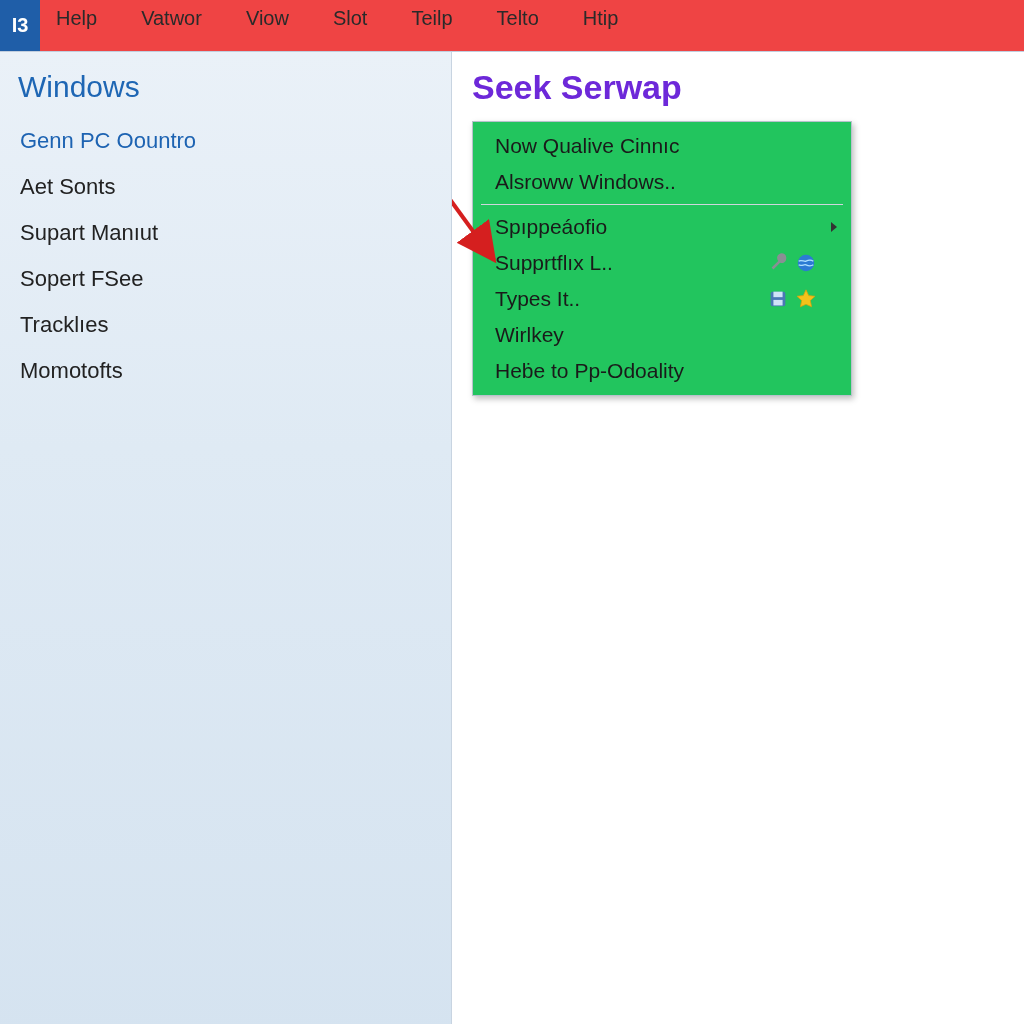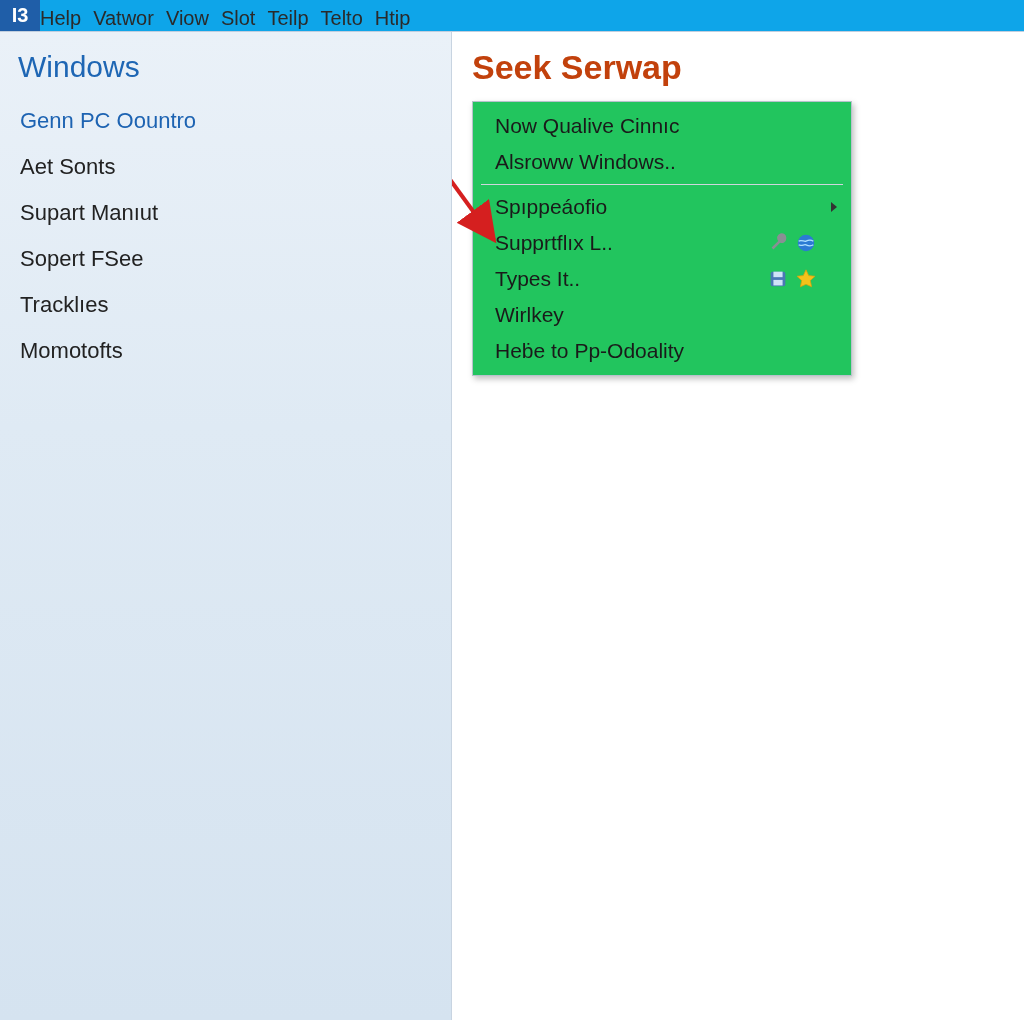--- a/index.html
+++ b/index.html
@@ -8,39 +8,39 @@
       height: 1024px;
       font-family: "Segoe UI", Tahoma, Arial, sans-serif;
       font-size: 20px;
       color: #1a1a1a;
       background: #ffffff;
       overflow: hidden;
     }
 
     
     .menubar {
-      height: 32px;
+      height: 52px;
       display: flex;
       align-items: stretch;
       border-bottom: 1px solid #c1cede;
-      background: #0ea5e9;
+      background: #ef4444;
       user-select: none;
     }
     .app-icon {
       width: 40px;
       background: #1f5ea8;
       color: #fff;
       font-weight: 700;
       display: flex;
       align-items: center;
       justify-content: center;
       font-size: 20px;
     }
     .menu-item {
-      padding: 6px 0;
+      padding: 6px 16px;
       color: #2a2a2a;
       line-height: 24px;
       cursor: default;
     }
     .menu-item + .menu-item { margin-left: 12px; }
 
     
     .body {
       display: flex;
       height: calc(1024px - 36px);
@@ -95,21 +95,21 @@
 
     
     .main {
       flex: 1;
       padding: 16px 20px;
       position: relative;
     }
     .page-title {
       font-size: 34px;
       font-weight: 600;
-      color: #c2410c;
+      color: #6d28d9;
       margin-bottom: 14px;
     }
 
     
     .context-menu {
       width: 380px;
       background: #22c55e;
       border: 1px solid #b7c2cc;
       box-shadow: 2px 3px 6px rgba(0,0,0,0.25);
       padding: 6px 0;

